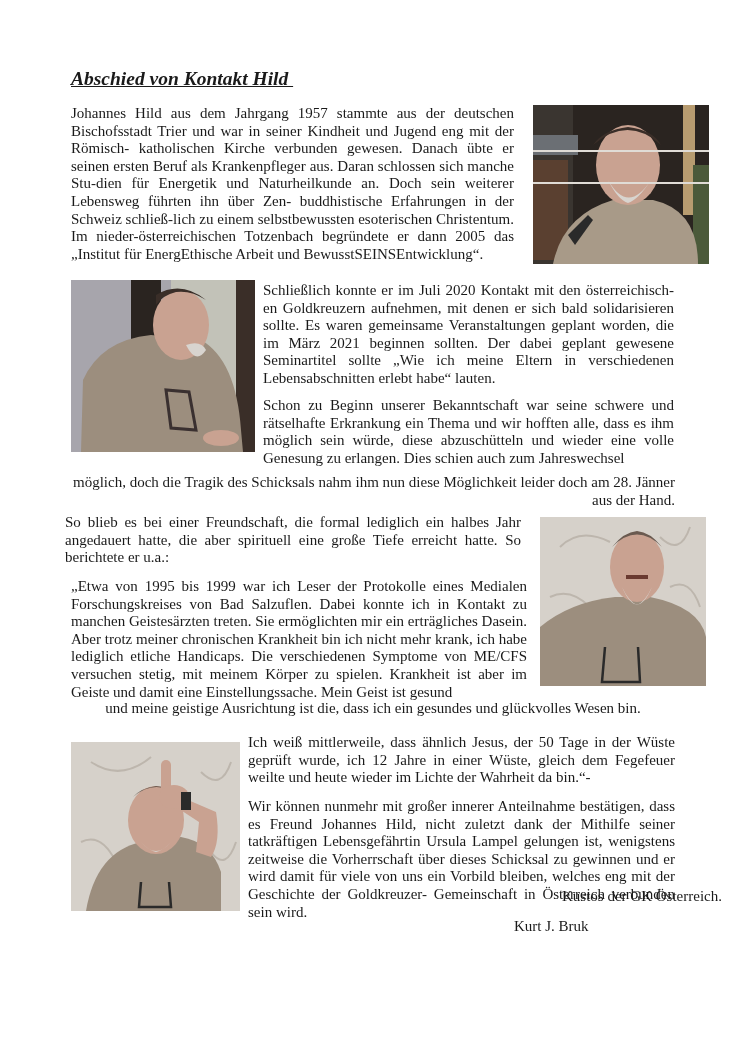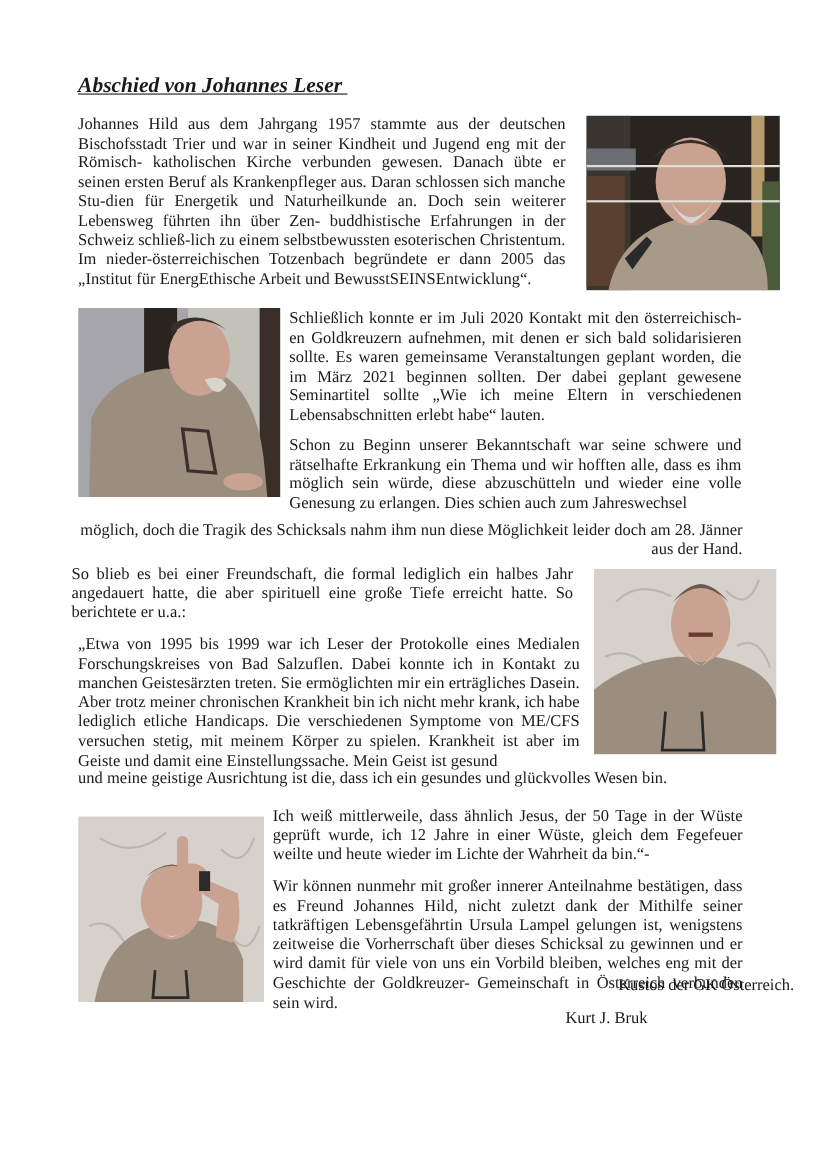--- a/index.html
+++ b/index.html
@@ -8,21 +8,21 @@
   .title { position: absolute; left: 71px; top: 68px; font-size: 19.5px; font-weight: bold;
            font-style: italic; text-decoration: underline; margin: 0; letter-spacing: 0px; white-space: pre; }
   .para { position: absolute; font-size: 15px; line-height: 17.6px; text-align: justify; margin: 0; }
   .photo { position: absolute; overflow: hidden; }
   .photo svg { display: block; width: 100%; height: 100%; }
   .sig { position: absolute; font-size: 15px; line-height: 17.6px; margin: 0; white-space: pre; }
 </style>
 </head>
 <body>
 
-<h1 class="title">Abschied von Johannes Leser </h1>
+<h1 class="title">Abschied von Kontakt Hild </h1>
 
 <p class="para" style="left:71px; top:105px; width:443px;">Johannes Hild aus dem Jahrgang 1957 stammte aus der deutschen Bischofsstadt Trier und war in seiner Kindheit und Jugend eng mit der Römisch- katholischen Kirche verbunden gewesen. Danach übte er seinen ersten Beruf als Krankenpfleger aus. Daran schlossen sich manche Stu-dien für Energetik und Naturheilkunde an. Doch sein weiterer Lebensweg führten ihn über Zen- buddhistische Erfahrungen in der Schweiz schließ-lich zu einem selbstbewussten esoterischen Christentum.  Im nieder-österreichischen Totzenbach begründete er dann  2005 das „Institut für EnergEthische Arbeit und BewusstSEINSEntwicklung“.</p>
 
 <div class="photo" style="left:533px; top:105px; width:176px; height:159px;">
   <svg viewBox="0 0 176 159" preserveAspectRatio="none">
     <rect width="176" height="159" fill="#2a2420"></rect>
     <rect x="0" y="0" width="40" height="159" fill="#3a3530"></rect>
     <rect x="0" y="30" width="45" height="20" fill="#6b6f74"></rect>
     <rect x="0" y="55" width="35" height="100" fill="#5a4030"></rect>
     <rect x="150" y="0" width="12" height="110" fill="#b89c70"></rect>
@@ -68,21 +68,21 @@
     <ellipse cx="97" cy="50" rx="27" ry="35" fill="#c9a291"></ellipse>
     <path d="M72 30 Q97 5 122 30 Q110 15 97 14 Q84 15 72 30 Z" fill="#6a5a50"></path>
     <path d="M82 70 Q97 105 112 70 Q105 85 97 88 Q89 85 82 70 Z" fill="#d8d4cf"></path>
     <rect x="86" y="58" width="22" height="4" fill="#6a3a30"></rect>
     <path d="M65 130 L62 165 L100 165 L98 130" fill="none" stroke="#2a2a2a" stroke-width="2.5"></path>
   </svg>
 </div>
 
 <p class="para" style="left:71px; top:578px; width:456px;">„Etwa von 1995 bis 1999 war ich Leser der Protokolle eines Medialen Forschungskreises von Bad Salzuflen. Dabei konnte ich in Kontakt zu manchen Geistesärzten treten. Sie ermöglichten mir ein erträgliches Dasein. Aber trotz meiner chronischen Krankheit bin ich nicht mehr krank, ich habe lediglich etliche Handicaps. Die verschiedenen Symptome von ME/CFS versuchen stetig, mit meinem Körper zu spielen. Krankheit ist aber im Geiste und damit eine Einstellungssache. Mein Geist ist gesund</p>
 
-<p class="para" style="left:71px; top:700px; width:604px; text-align:left;">und meine geistige Ausrichtung ist die, dass ich ein gesundes und glückvolles Wesen bin.</p>
+<p class="para" style="left:71px; top:700px; width:604px; text-align:center;">und meine geistige Ausrichtung ist die, dass ich ein gesundes und glückvolles Wesen bin.</p>
 
 <div class="photo" style="left:71px; top:742px; width:169px; height:169px;">
   <svg viewBox="0 0 169 169" preserveAspectRatio="none">
     <rect width="169" height="169" fill="#d6d1ca"></rect>
     <path d="M20 20 Q50 40 80 15 M10 100 Q30 90 45 120 M130 30 Q150 50 160 20 M140 110 Q155 130 165 100" stroke="#bdb6ad" fill="none" stroke-width="2"></path>
     <path d="M15 169 Q25 110 70 100 L110 95 Q140 100 150 130 L150 169 Z" fill="#9c8e7e"></path>
     <ellipse cx="85" cy="78" rx="28" ry="34" fill="#c9a291"></ellipse>
     <path d="M62 55 Q85 35 110 55 Q100 45 85 44 Q70 46 62 55 Z" fill="#6a5a50"></path>
     <path d="M70 100 Q85 118 100 100 Q93 108 85 110 Q77 108 70 100 Z" fill="#d8d4cf"></path>
     <path d="M110 55 L145 70 Q150 100 140 115 L125 110 L128 80 L105 65 Z" fill="#c9a291"></path>

